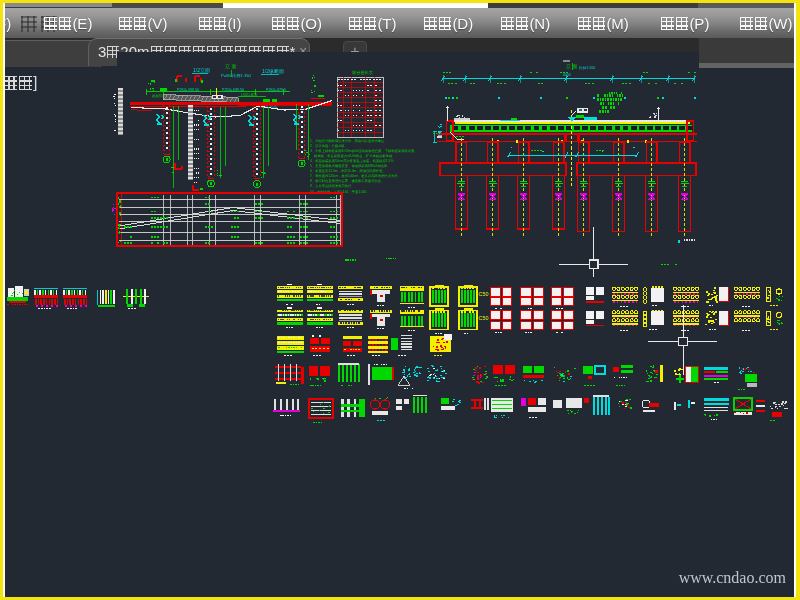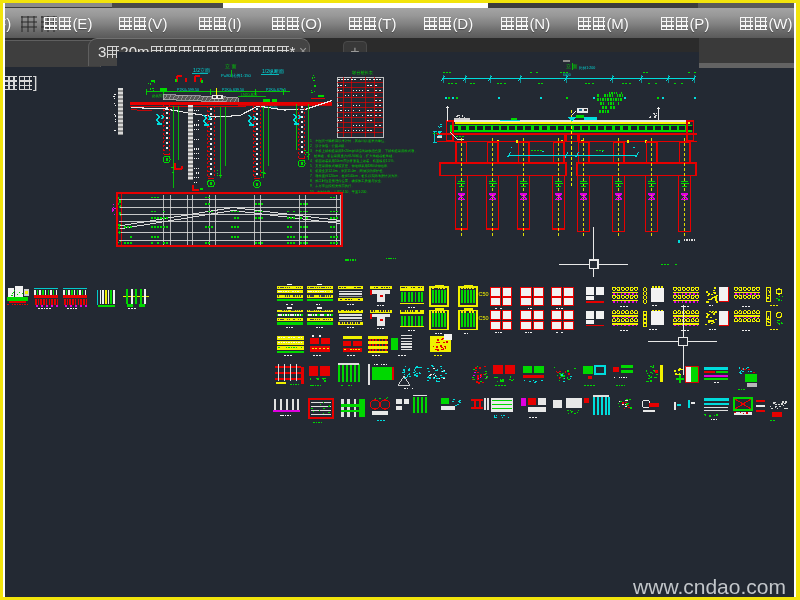--- a/index.html
+++ b/index.html
@@ -15,21 +15,21 @@
 #tabbar{left:3px;top:38px;width:793px;height:28px;background:#2b2b2b;}
 #tabR{left:699px;top:38px;width:97px;height:25px;background:#3a3a3a;}
 #tabRs{left:699px;top:63px;width:97px;height:5px;background:#636363;}
 #itab{left:0px;top:40px;width:100px;height:26px;background:#3e3e3e;border-top:1px solid #5f5f5f;border-right:1px solid #555;border-top-right-radius:10px;}
 #atab{left:88px;top:38px;width:222px;height:28px;background:#444444;border-top:1px solid #707070;border-left:1px solid #5f5f5f;border-right:1px solid #5f5f5f;border-top-left-radius:9px;border-top-right-radius:9px;box-sizing:border-box;}
 #atabt{position:absolute;left:9px;top:4px;font-size:15px;color:#e4e4e4;white-space:nowrap;}
 #tabx{position:absolute;left:210px;top:4px;font-size:14px;color:#9a9a9a;}
 #ptab{left:343px;top:41px;width:24px;height:22px;background:#383838;border-radius:4px;border:1px solid #4a4a4a;box-sizing:border-box;color:#999;font-size:16px;line-height:19px;text-align:center;}
 #dwin{left:117px;top:52px;width:582px;height:14px;background:#232933;}
 #vpl{left:2px;top:74px;font-size:16px;color:#d8d8d8;}
-#wm{right:14px;bottom:1px;font-family:Liberation Sans, sans-serif;font-size:21px;color:#c2c6ca;}
+#wm{right:14px;bottom:13px;font-family:Liberation Serif, serif;font-size:16px;color:#c2c6ca;}
 
 #byL{left:0;top:0;width:3px;height:600px;background:#f2e40c;}
 #byT{left:0;top:0;width:800px;height:3px;background:#f2e40c;}
 #byR{left:796px;top:0;width:4px;height:600px;background:#f2e40c;}
 #byB{left:0;top:597px;width:800px;height:3px;background:#f2e40c;}
 #bwL{left:3px;top:3px;width:2px;height:594px;background:#fdfdfd;}
 #bwR{left:794px;top:3px;width:2px;height:594px;background:#fdfdfd;}
 .tseg{top:3px;height:5px;}
 svg{position:absolute;left:0;top:0;}
 </style>

